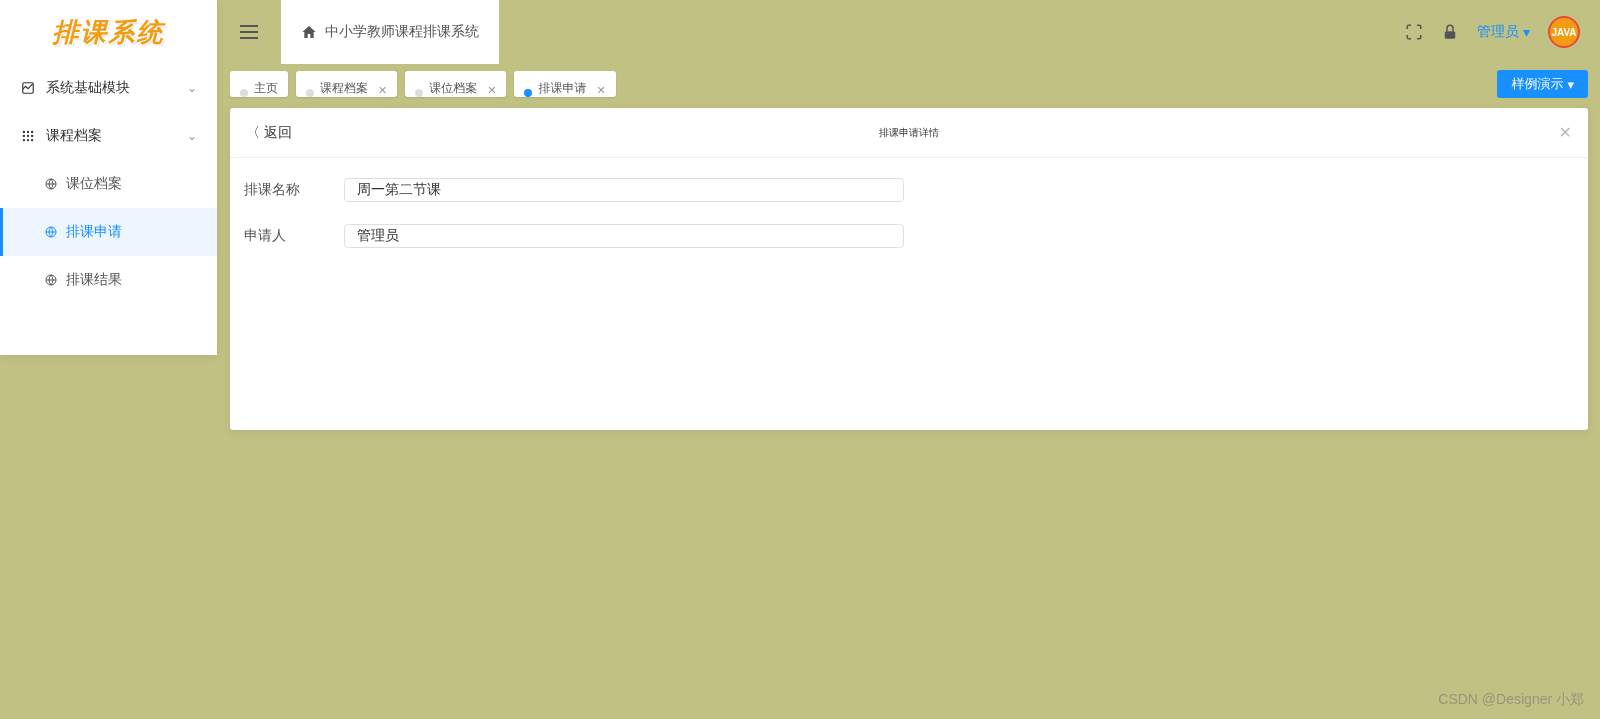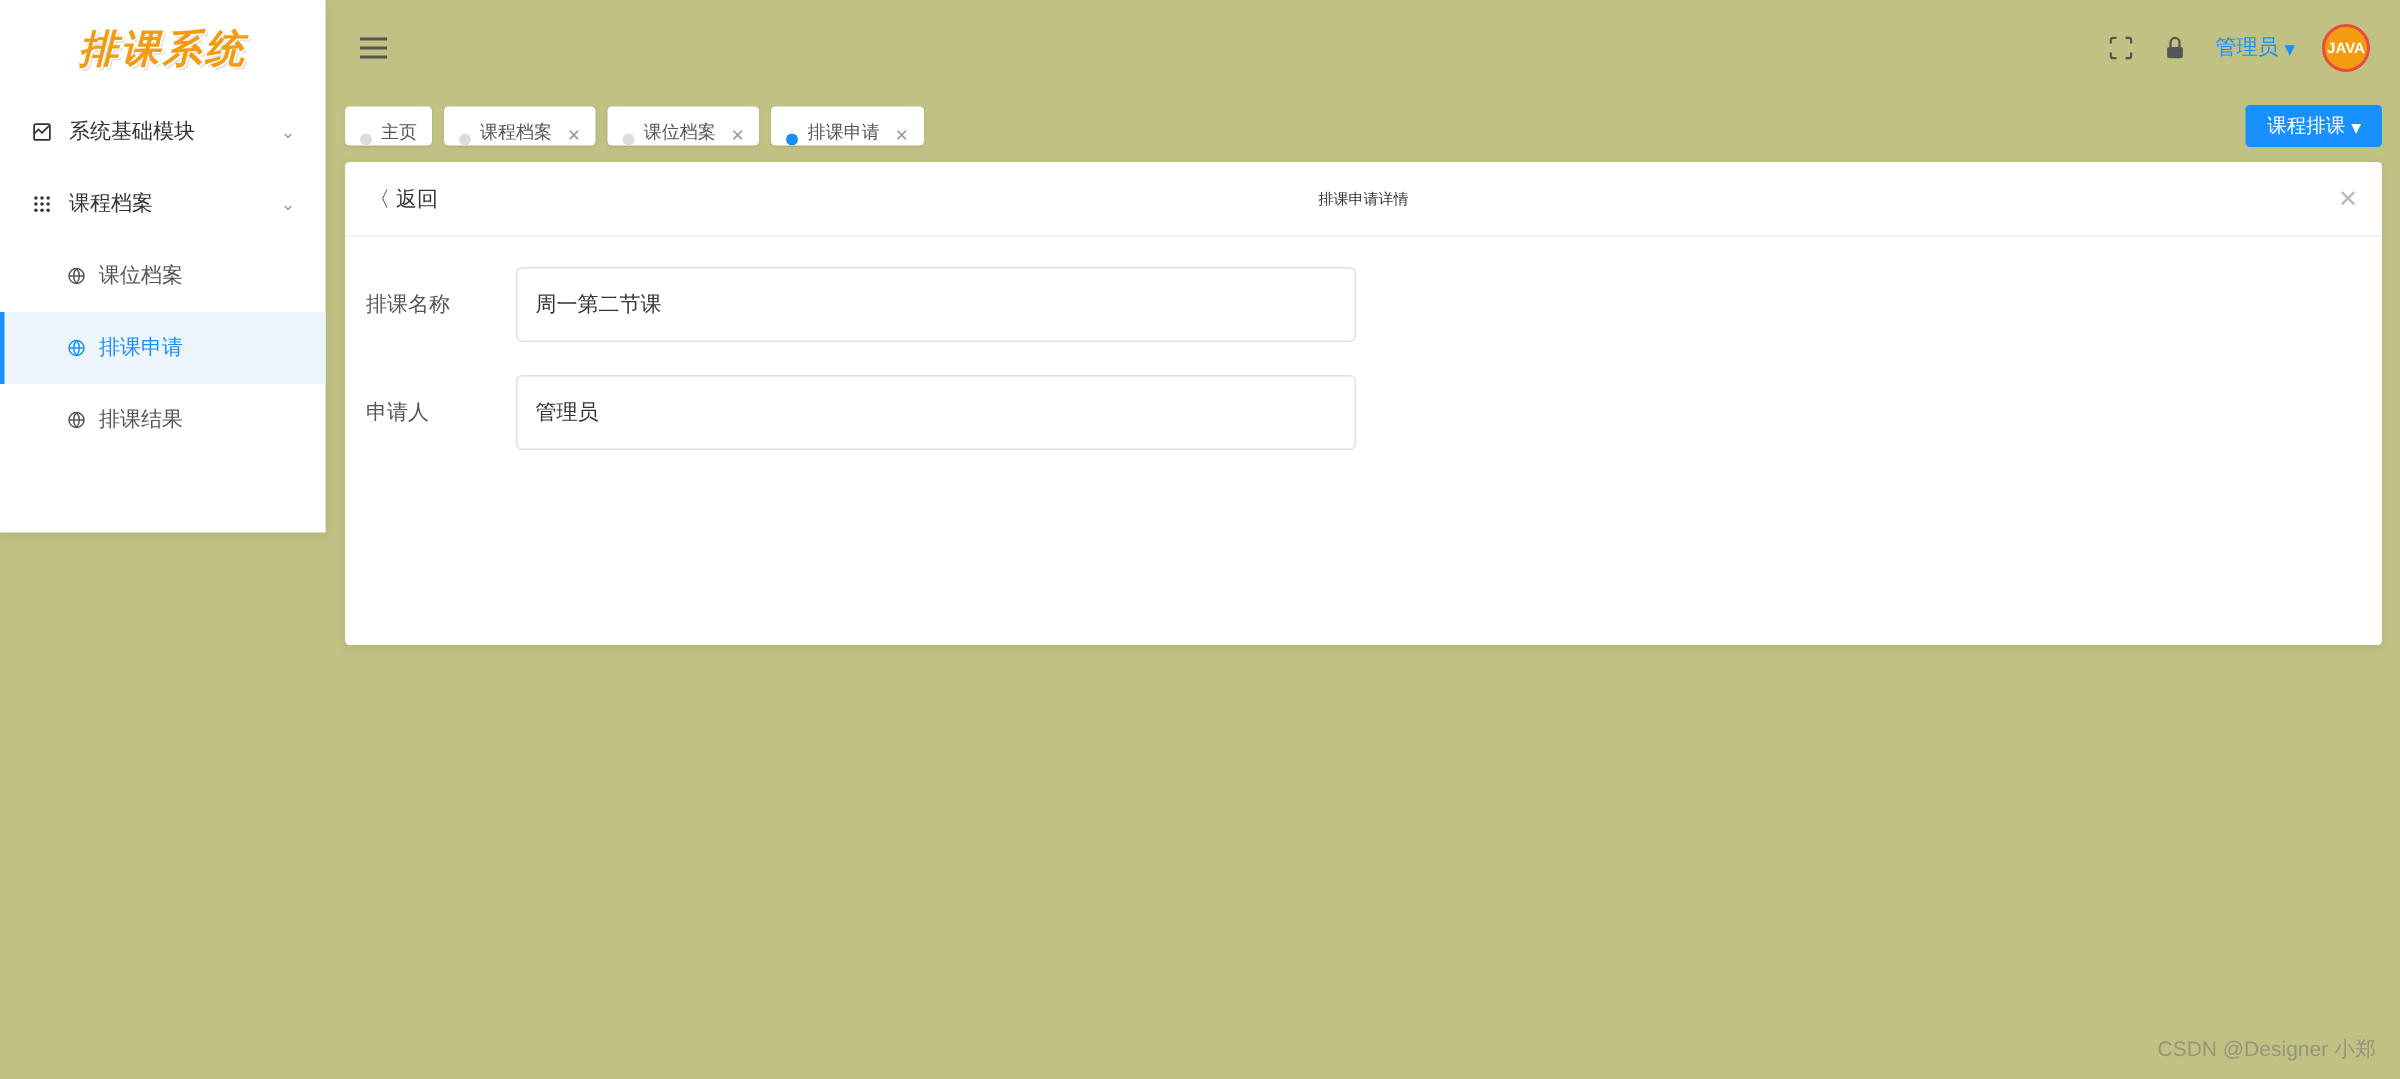--- a/index.html
+++ b/index.html
@@ -46,21 +46,21 @@
     
     .content { position: absolute; left: 230px; top: 108px; right: 12px; height: 322px; background: #fff; border-radius: 3px; box-shadow: 0 2px 8px rgba(0,0,0,0.08); }
     .content-header { height: 50px; border-bottom: 1px solid #eee; display: flex; align-items: center; padding: 0 16px; position: relative; }
     .back-btn { display: flex; align-items: center; gap: 4px; cursor: pointer; color: #333; font-size: 14px; }
     .content-title { position: absolute; left: 50%; transform: translateX(-50%); font-size: 10px; color: #333; }
     .close-x { position: absolute; right: 16px; color: #bbb; cursor: pointer; font-size: 16px; }
     
     .form { padding: 20px 14px; }
     .form-row { display: flex; align-items: center; margin-bottom: 22px; }
     .form-label { width: 100px; text-align: left; color: #555; font-size: 14px; }
-    .form-input { width: 560px; height: 50px; border: 1px solid #dcdfe6; border-radius: 4px; padding: 0 12px; font-size: 14px; color: #333; outline: none; }
+    .form-input { width: 560px; height: 24px; border: 1px solid #dcdfe6; border-radius: 4px; padding: 0 12px; font-size: 14px; color: #333; outline: none; }
     .form-actions { padding-left: 100px; }
     .close-btn2 { border: 1px dashed #dcdfe6; background: #fff; padding: 8px 16px; border-radius: 3px; cursor: pointer; color: #555; font-size: 14px; }
     
     .watermark { position: absolute; right: 16px; bottom: 10px; color: rgba(120,120,120,0.6); font-size: 14px; }
   </style>
 </head>
 <body>
 
 <div class="app">
 
@@ -129,20 +129,28 @@
   </div>
 
   <div class="header">
     <div class="hamburger">
       <svg viewBox="0 0 24 24" stroke="#555" stroke-width="2">
           <line x1="3" y1="6" x2="21" y2="6"></line>
           <line x1="3" y1="12" x2="21" y2="12"></line>
           <line x1="3" y1="18" x2="21" y2="18"></line>
         </svg>
     </div>
+    <div class="header-tab active">
+      <span class="ht-icon">
+        <svg width="16" height="16" viewBox="0 0 24 24" fill="currentColor">
+            <path d="M12 3l10 9h-3v9h-5v-6h-4v6H5v-9H2z"></path>
+          </svg>
+      </span>
+      <span>中小学教师课程排课系统</span>
+    </div>
     <div class="header-right">
       <span class="header-icon">
         <svg width="18" height="18" viewBox="0 0 24 24" fill="none" stroke="currentColor" stroke-width="2">
             <path d="M8 3H5a2 2 0 00-2 2v3m18 0V5a2 2 0 00-2-2h-3m0 18h3a2 2 0 002-2v-3M3 16v3a2 2 0 002 2h3"></path>
           </svg>
       </span>
       <span class="header-icon">
         <svg width="18" height="18" viewBox="0 0 24 24" fill="currentColor">
             <rect x="5" y="11" width="14" height="10" rx="2"></rect>
             <path d="M8 11V7a4 4 0 018 0v4" fill="none" stroke="currentColor" stroke-width="2"></path>
@@ -170,21 +178,21 @@
       <span class="tab-dot"></span>
       <span>课位档案</span>
       <span class="tab-close">✕</span>
     </div>
     <div class="tab active">
       <span class="tab-dot"></span>
       <span>排课申请</span>
       <span class="tab-close">✕</span>
     </div>
     <button class="close-menu-btn">
-      <span>课程排课</span>
+      <span>样例演示</span>
       <span>▾</span>
     </button>
   </div>
 
   <div class="content">
     <div class="content-header">
       <div class="back-btn">
         <span>〈</span>
         <span>返回</span>
       </div>

